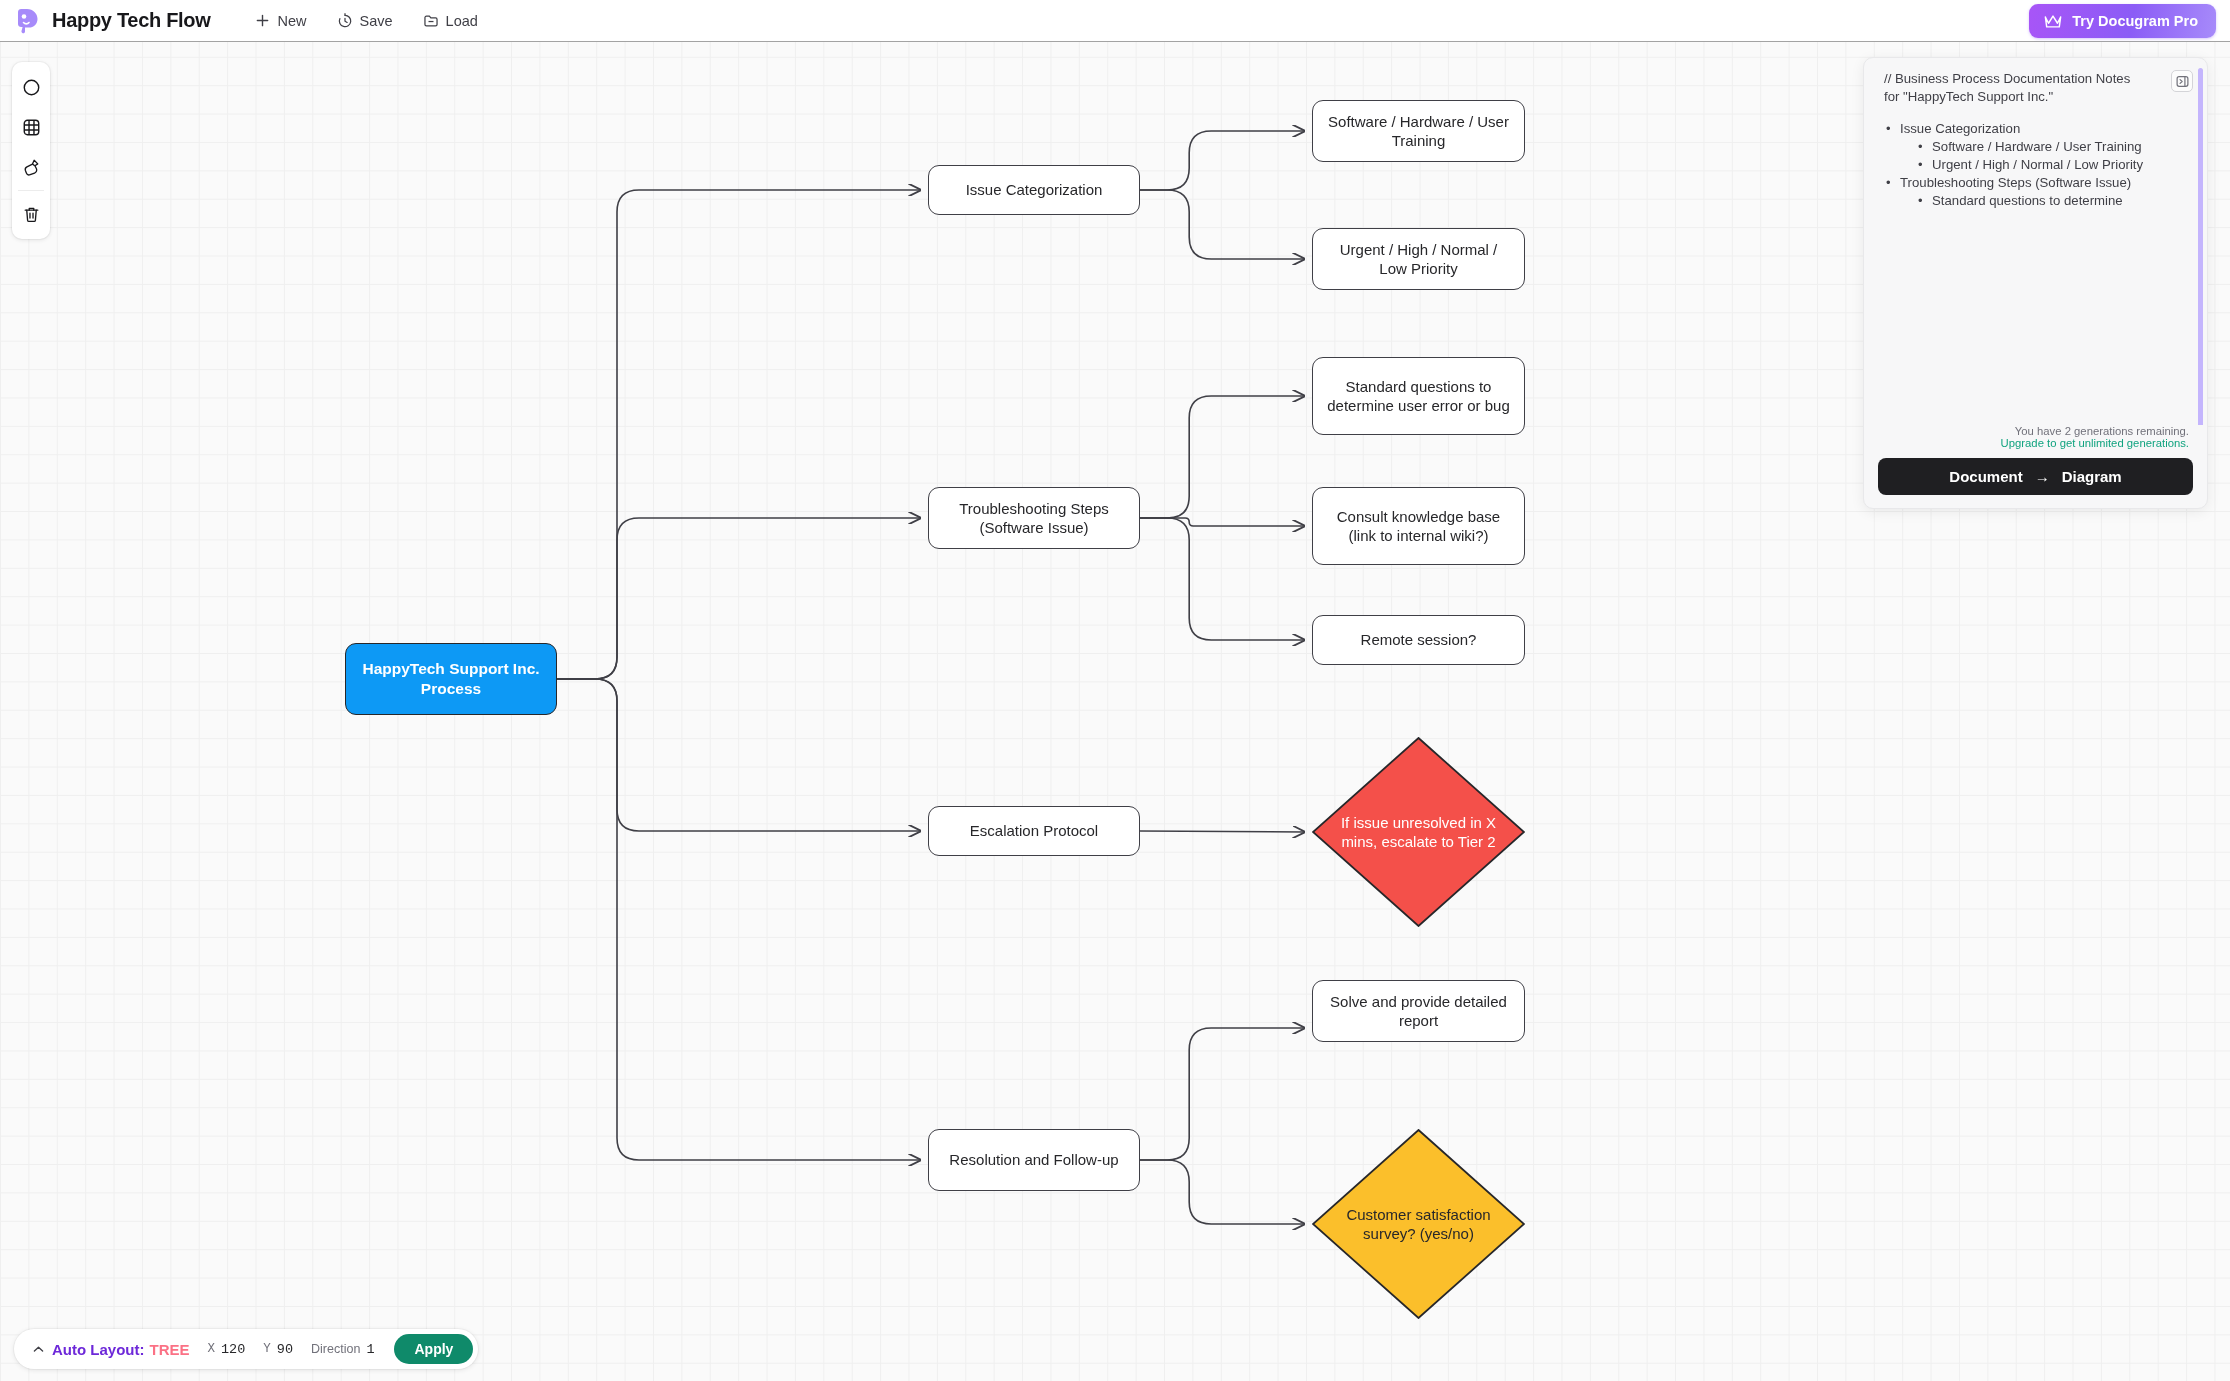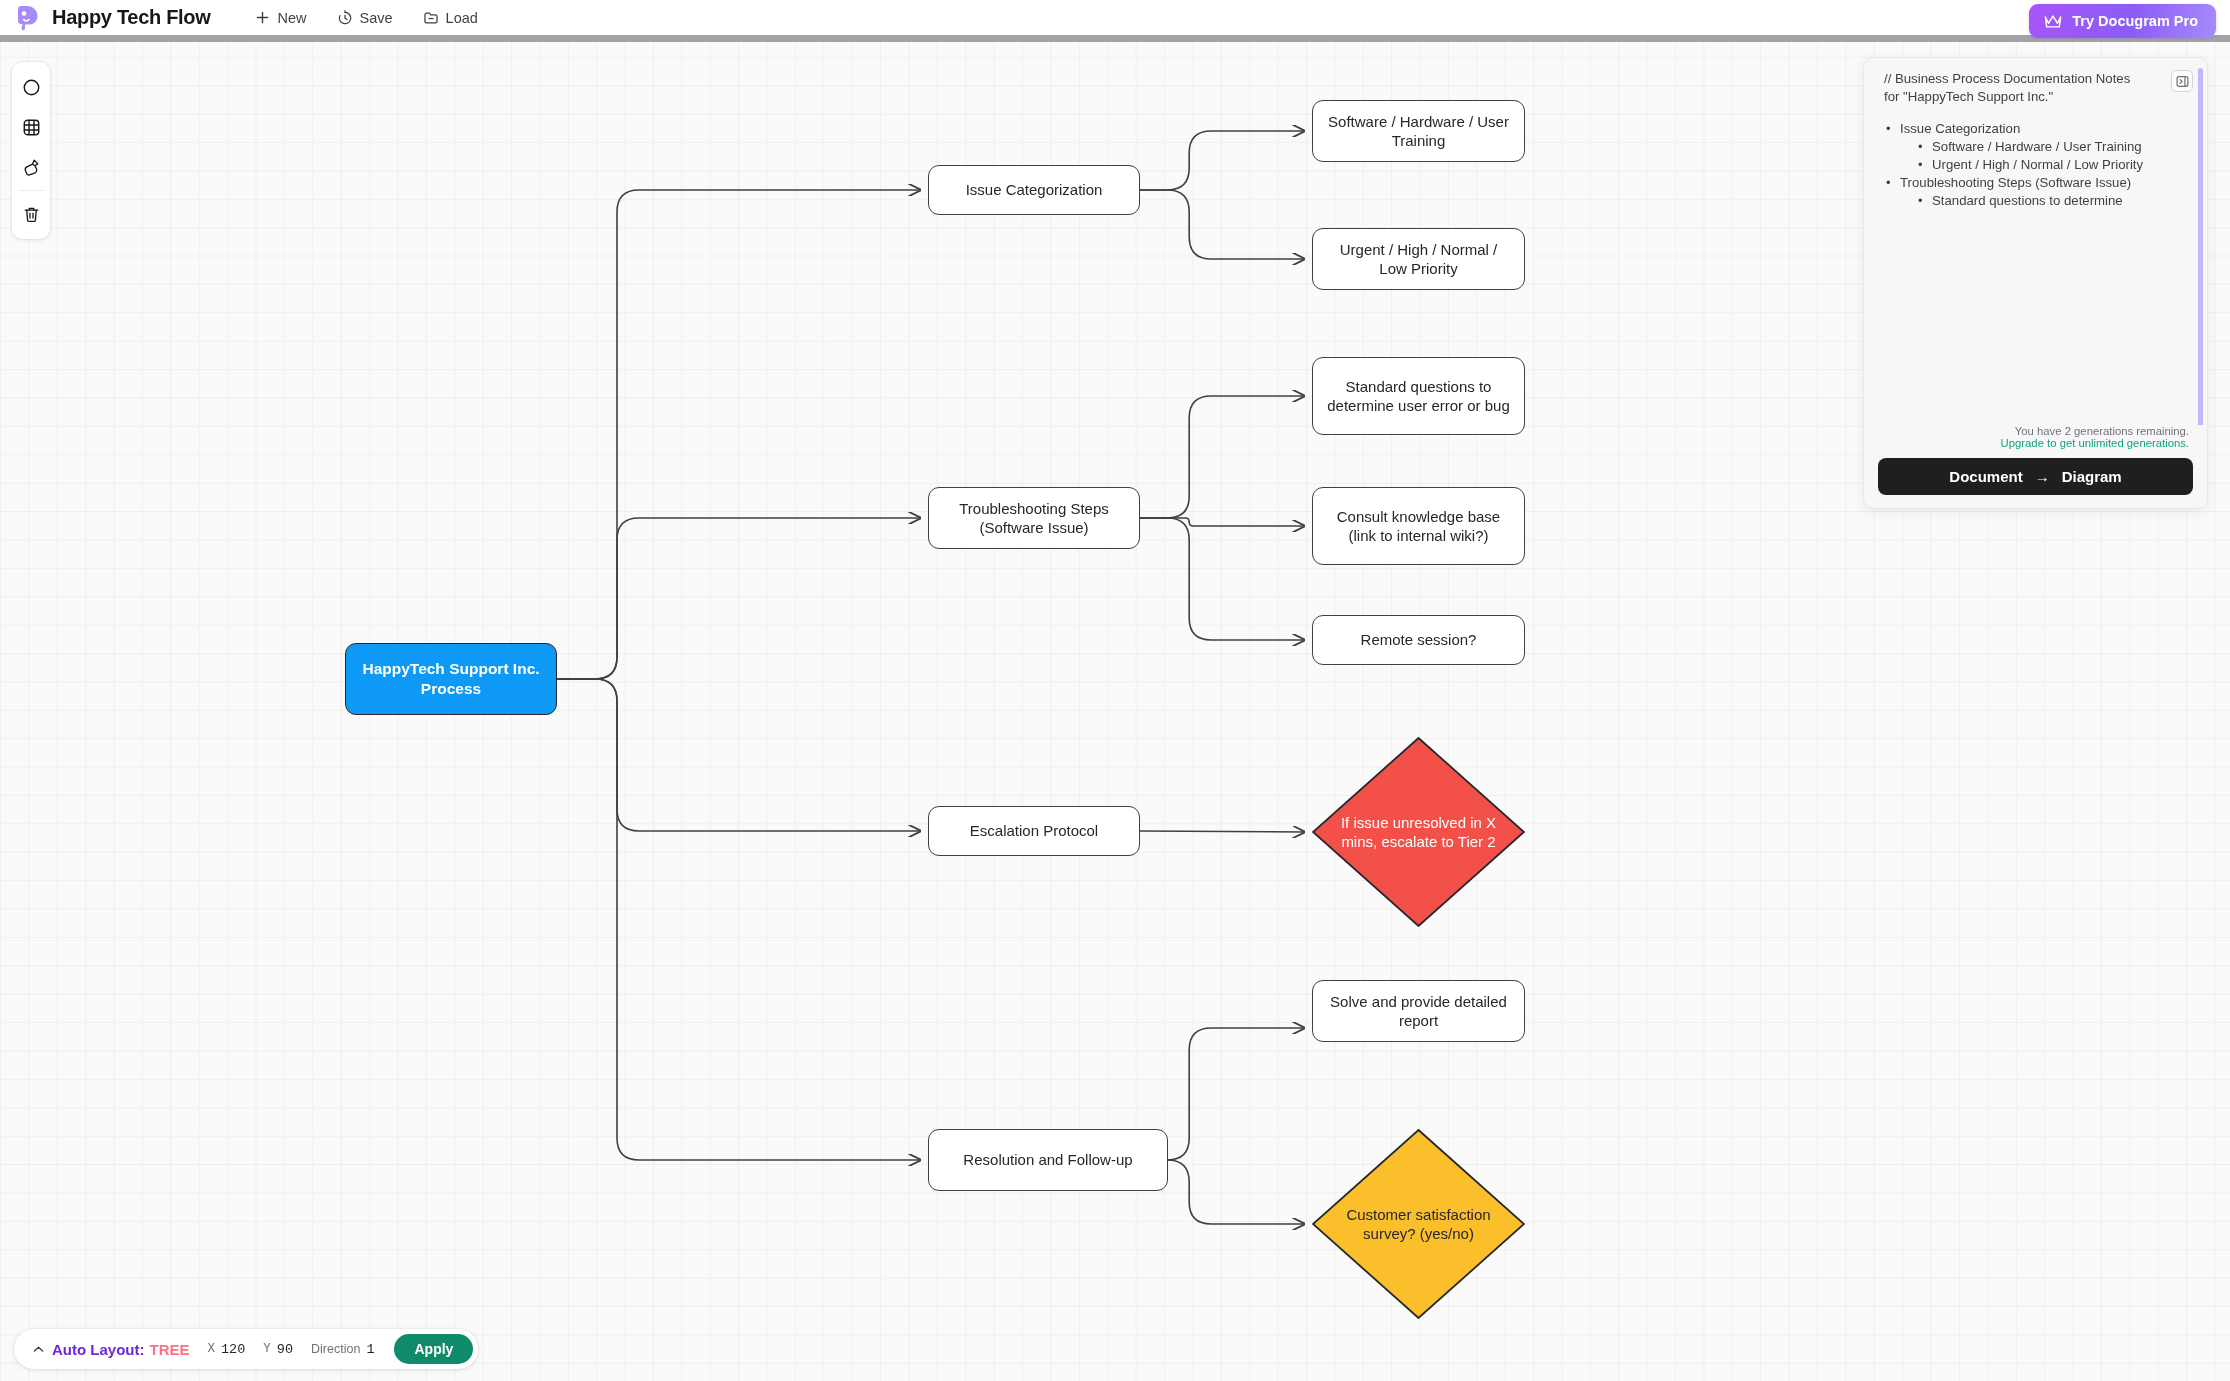--- a/index.html
+++ b/index.html
@@ -20,21 +20,21 @@
       linear-gradient(to right, #efefef 1px, transparent 1px),
       linear-gradient(to bottom, #efefef 1px, transparent 1px);
     background-size: 28.4px 28.4px;
   }
   #edges { position: absolute; left: 0; top: 0; width: 2230px; height: 1381px; pointer-events: none; }
 
   
   #topbar {
     position: absolute; left: 0; top: 0; width: 2230px; height: 42px;
     background: #ffffff;
-    border-bottom: 7px solid #a3a3a3;
+    border-bottom: 1px solid #a3a3a3;
     display: flex; align-items: center;
     padding: 0 14px;
     z-index: 40;
   }
   #logo { width: 28px; height: 26px; margin-right: 10px; flex: 0 0 auto; }
   #app-title {
     font-size: 20px; font-weight: bold; color: #18181b;
     letter-spacing: -0.3px; margin-right: 36px; white-space: nowrap;
   }
   .menu-btn {
@@ -226,21 +226,21 @@
         </div>
         <div class="node rect" style="left: 928px; top: 806px; width: 212px; height: 50px;">
           <span>Escalation Protocol</span>
         </div>
         <div class="node diamond red" style="left: 1312px; top: 737px; width: 213px; height: 190px;">
           <svg class="dia-shape" viewBox="0 0 213 190" preserveAspectRatio="none">
             <polygon points="106.5,1 212,95 106.5,189 1,95" fill="#f4504a" stroke="#27272a" stroke-width="1.8"></polygon>
           </svg>
           <div class="dia-label">If issue unresolved in X mins, escalate to Tier 2</div>
         </div>
-        <div class="node rect" style="left: 928px; top: 1129px; width: 240px; height: 62px;">
+        <div class="node rect" style="left: 928px; top: 1129px; width: 212px; height: 62px;">
           <span>Resolution and Follow-up</span>
         </div>
         <div class="node rect" style="left: 1312px; top: 980px; width: 213px; height: 62px;">
           <span>Solve and provide detailed report</span>
         </div>
         <div class="node diamond yellow" style="left: 1312px; top: 1129px; width: 213px; height: 190px;">
           <svg class="dia-shape" viewBox="0 0 213 190" preserveAspectRatio="none">
             <polygon points="106.5,1 212,95 106.5,189 1,95" fill="#fbbf2b" stroke="#27272a" stroke-width="1.8"></polygon>
           </svg>
           <div class="dia-label">Customer satisfaction survey? (yes/no)</div>

